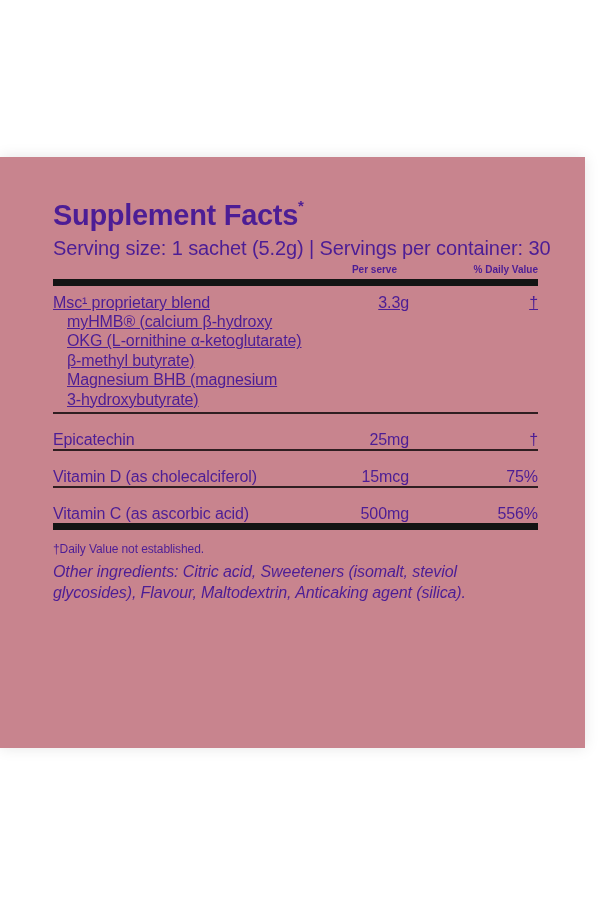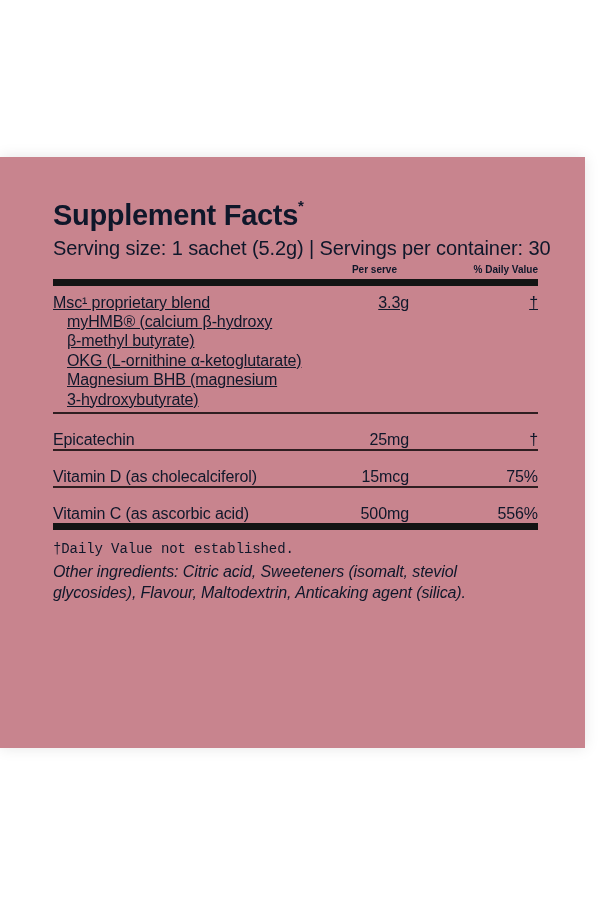--- a/index.html
+++ b/index.html
@@ -8,21 +8,21 @@
     background: #ffffff;
     font-family: "Liberation Sans", sans-serif;
     position: relative;
     overflow: hidden;
   }
   .label-panel {
     position: absolute;
     left: 0; top: 157px;
     width: 585px; height: 591px;
     background: #c8848e;
-    color: #0f172a;
+    color: #4c1d95;
     padding: 44px 47px 0 53px;
     box-shadow: 0 0 14px rgba(0,0,0,0.10);
   }
   .facts-title {
     font-size: 29px;
     font-weight: 700;
     letter-spacing: -0.3px;
     line-height: 1;
     margin-bottom: 9px;
     white-space: nowrap;
@@ -65,24 +65,23 @@
   .blend-main { line-height: 19px; }
   .sub-lines { margin-left: 14px; }
   .sub-line { font-size: 16px; line-height: 19.4px; letter-spacing: -0.1px; }
   .simple-row {
     height: 35px;
     align-items: flex-end;
     display: flex;
   }
   .footnote {
     margin-top: 9px;
-    font-size: 14px;
+    font-size: 12px;
     line-height: 21px;
     letter-spacing: -0.1px;
-    font-family: Liberation Mono, monospace;
   }
   .other-ingredients {
     font-size: 16px;
     line-height: 21px;
     letter-spacing: -0.1px;
     margin-top: 1px;
     font-style: italic;
   }
 </style>
 </head>
@@ -103,22 +102,22 @@
   <div class="bar-thick"></div>
 
   <div class="blend-row">
     <div class="cols blend-main row-text">
       <div class="col-name">Msc¹ proprietary blend</div>
       <div class="col-serve">3.3g</div>
       <div class="col-daily">†</div>
     </div>
     <div class="sub-lines">
       <div class="sub-line">myHMB® (calcium β-hydroxy</div>
+      <div class="sub-line">OKG (L-ornithine α-ketoglutarate)</div>
       <div class="sub-line">β-methyl butyrate)</div>
-      <div class="sub-line">OKG (L-ornithine α-ketoglutarate)</div>
       <div class="sub-line">Magnesium BHB (magnesium</div>
       <div class="sub-line">3-hydroxybutyrate)</div>
     </div>
   </div>
 
   <div class="rule-thin"></div>
 
   <div class="cols simple-row row-text">
     <div class="col-name">Epicatechin</div>
     <div class="col-serve">25mg</div>

